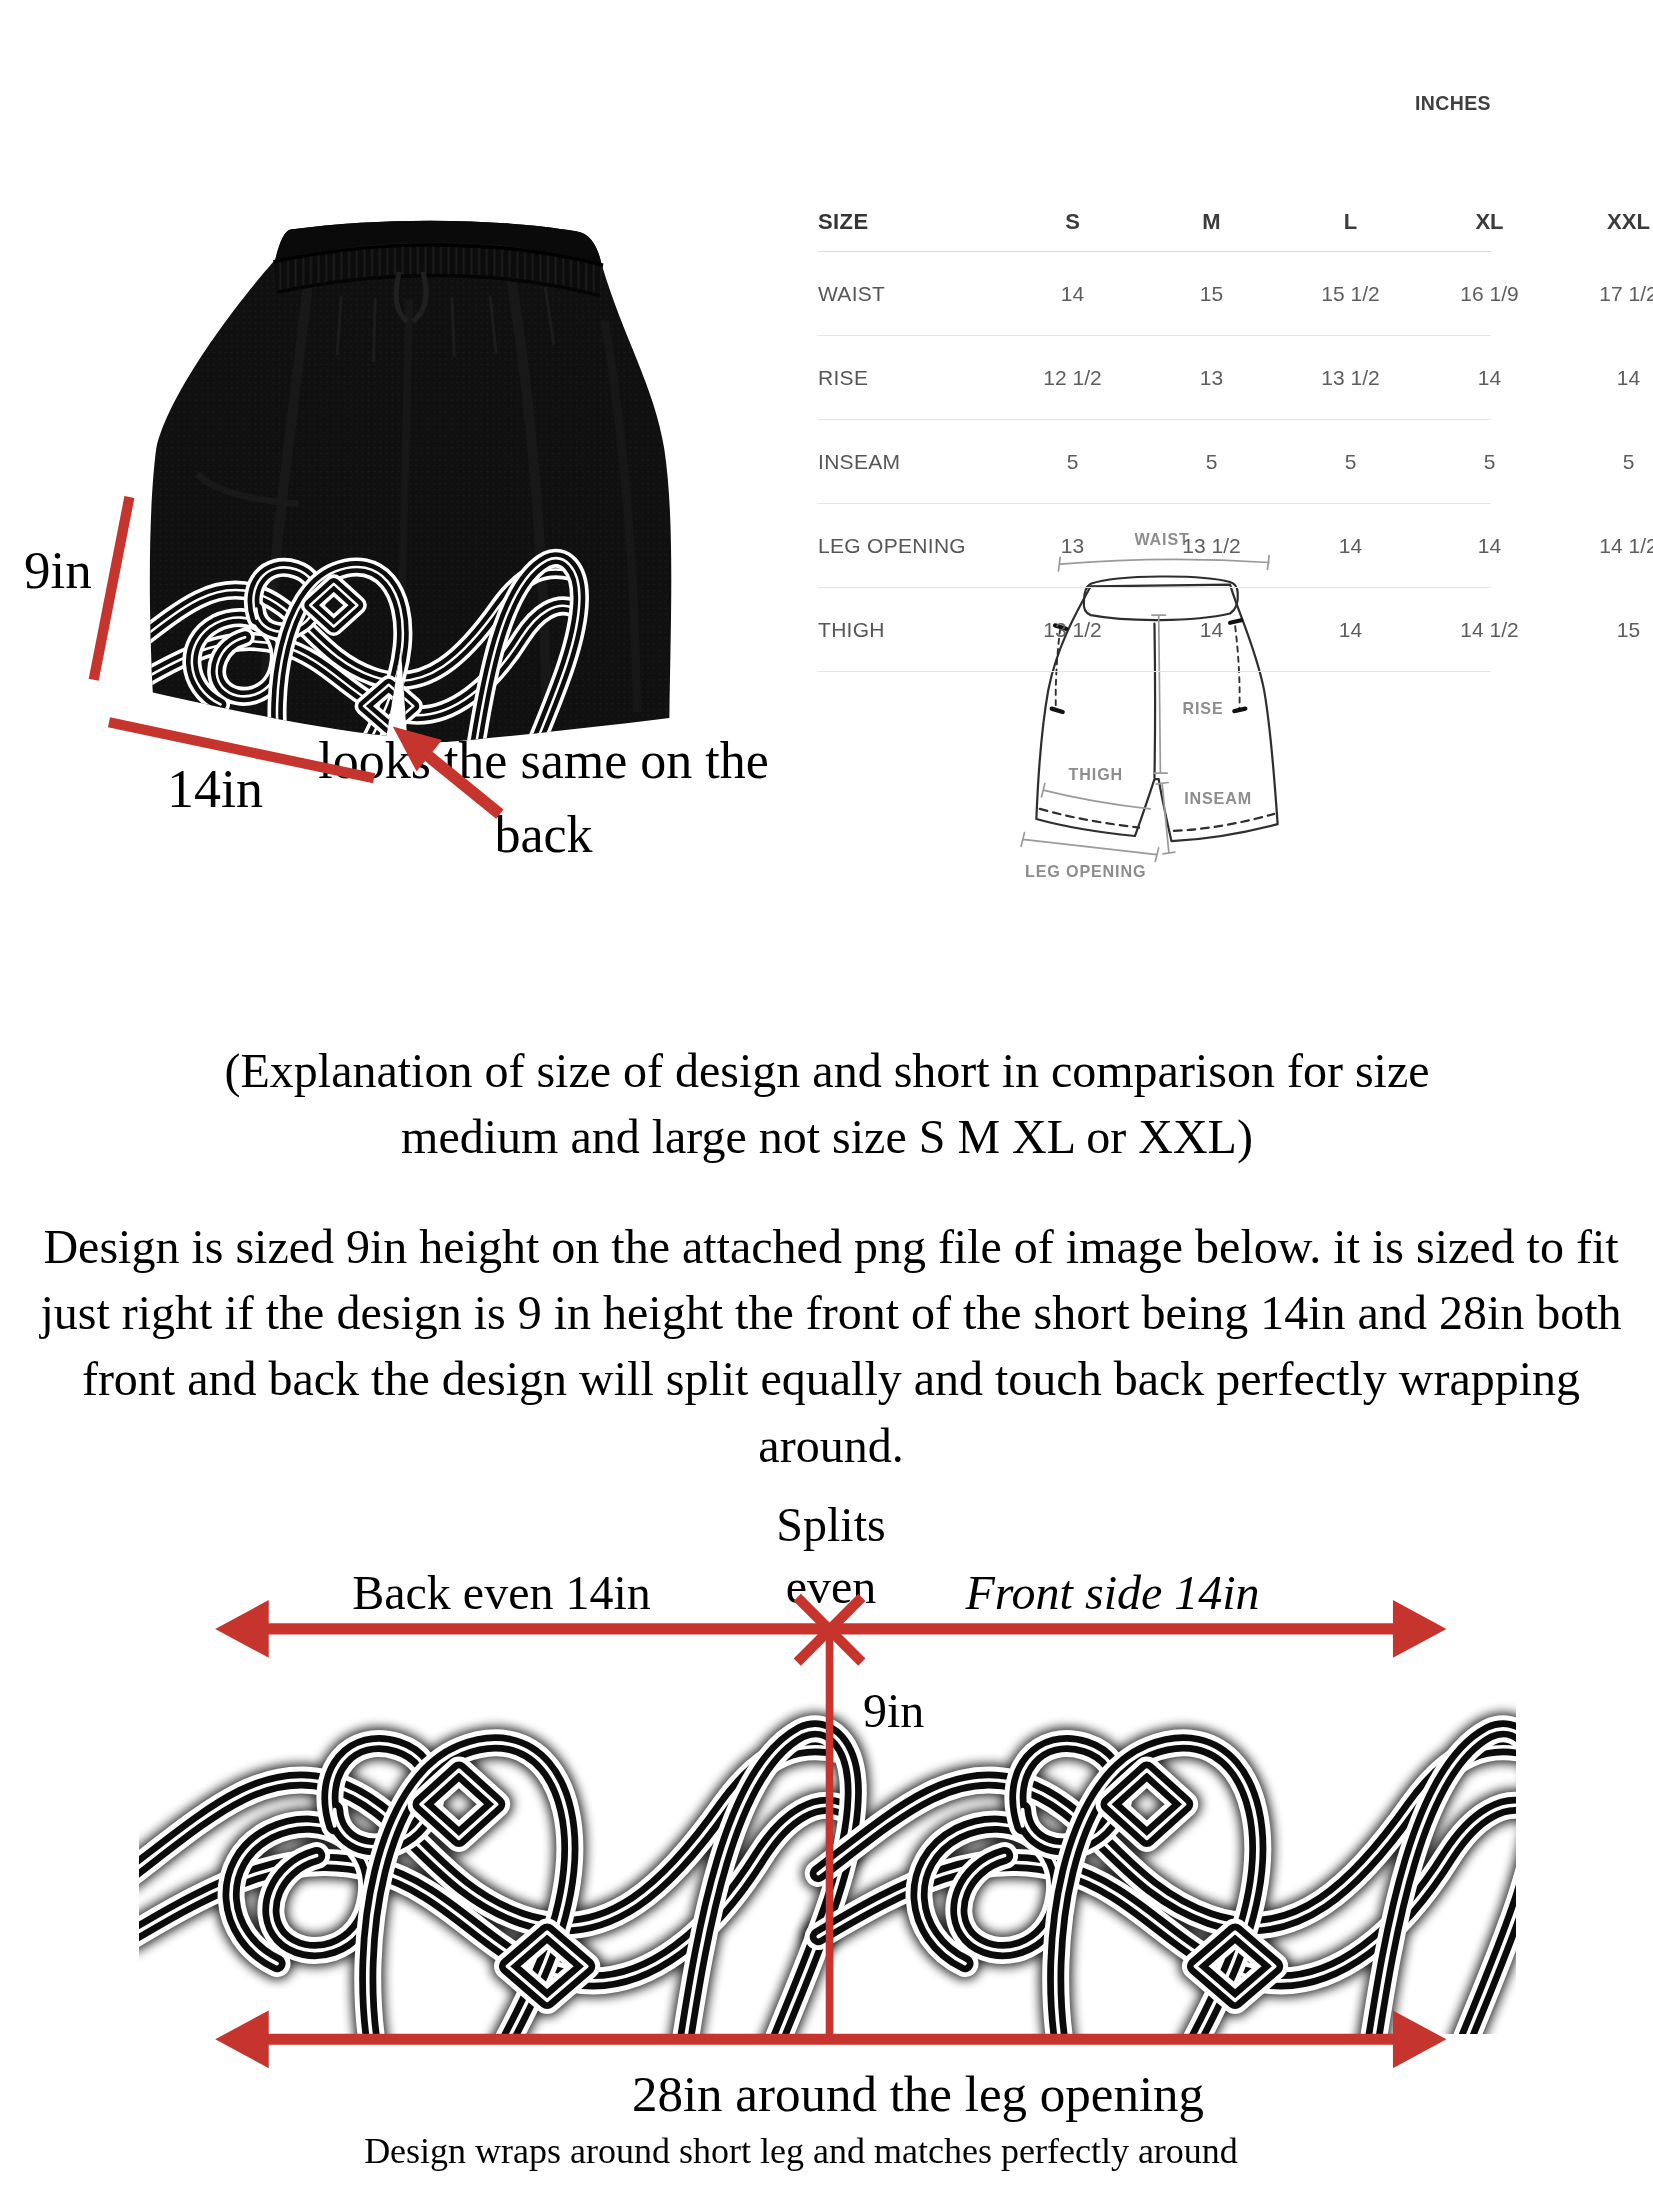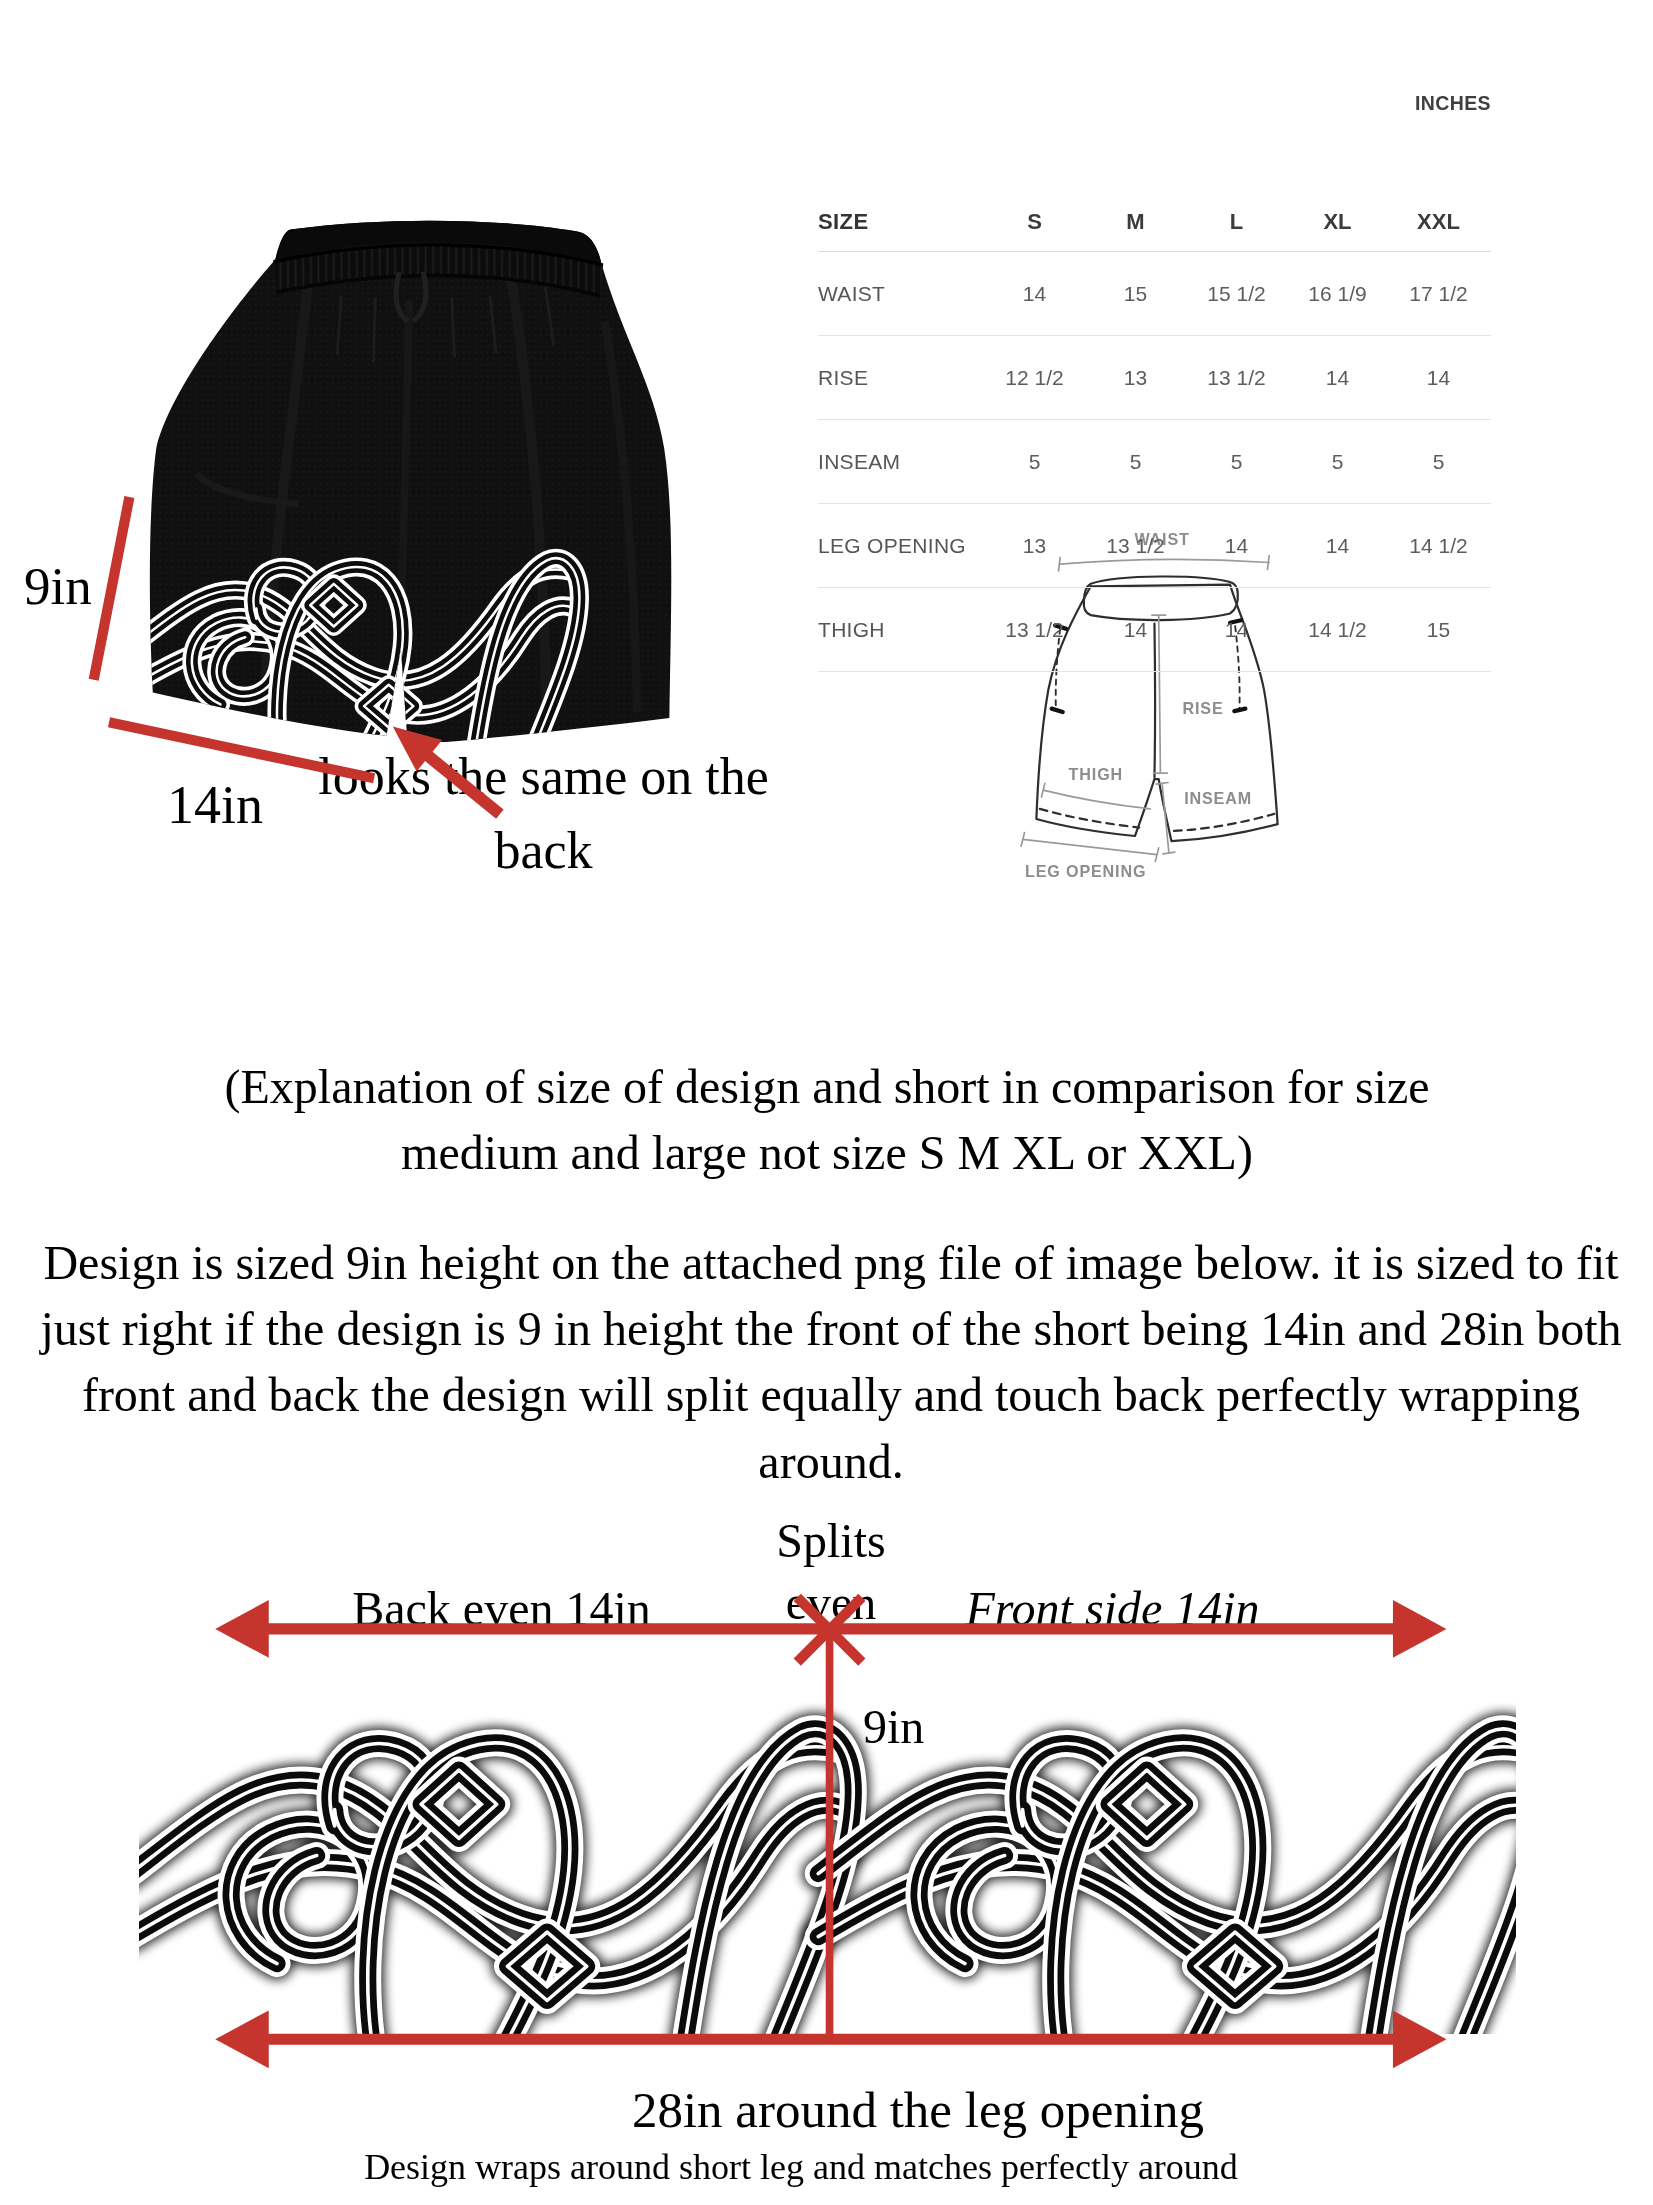--- a/index.html
+++ b/index.html
@@ -2,31 +2,31 @@
 <html style="font-size:13.6px"><head>
 <meta charset="utf-8">
 <style>
   html,body{margin:0;padding:0;}
   body{
     width:1654px;height:2205px;position:relative;background:#ffffff;
     font-family:"Liberation Serif","DejaVu Serif",serif;color:#000;
     overflow:hidden;
   }
   .abs{position:absolute;}
-  .serif{font-family:"Liberation Serif","DejaVu Serif",serif;margin-top:16px;}
+  .serif{font-family:"Liberation Serif","DejaVu Serif",serif;}
   .sans{font-family:"Liberation Sans","DejaVu Sans",sans-serif;}
   .center{text-align:center;}
 
   
   #chart{left:818px;top:92px;width:673px;}
   #units-label{font:bold 19.5px "Liberation Sans","DejaVu Sans",sans-serif;color:#3f3f3f;letter-spacing:0.4px;text-align:right;}
   .trow{
     display:grid;grid-template-columns:166px repeat(5,101px);
     align-items:center;height:83px;border-bottom:1.7px solid #e4e4e4;
-    font:21px "Liberation Sans","DejaVu Sans",sans-serif;color:#5d5d5d;
+    font:21px "Liberation Sans","DejaVu Sans",sans-serif;color:#5d5d5d;gap:38px;
   }
   .trow.head{height:58px;margin-top:78px;border-bottom:1.7px solid #dcdcdc;
     font-weight:bold;color:#3c3c3c;font-size:22px;}
   .trow .lab{text-align:left;color:#565656;letter-spacing:0.3px;}
   .trow.head .lab{color:#353535;letter-spacing:0.4px;}
   .trow .val{text-align:center;}
 
   
   .para{font-size:48px;line-height:1.38;}
   #p-explain{left:164px;top:1038px;width:1326px;text-align:center;}

